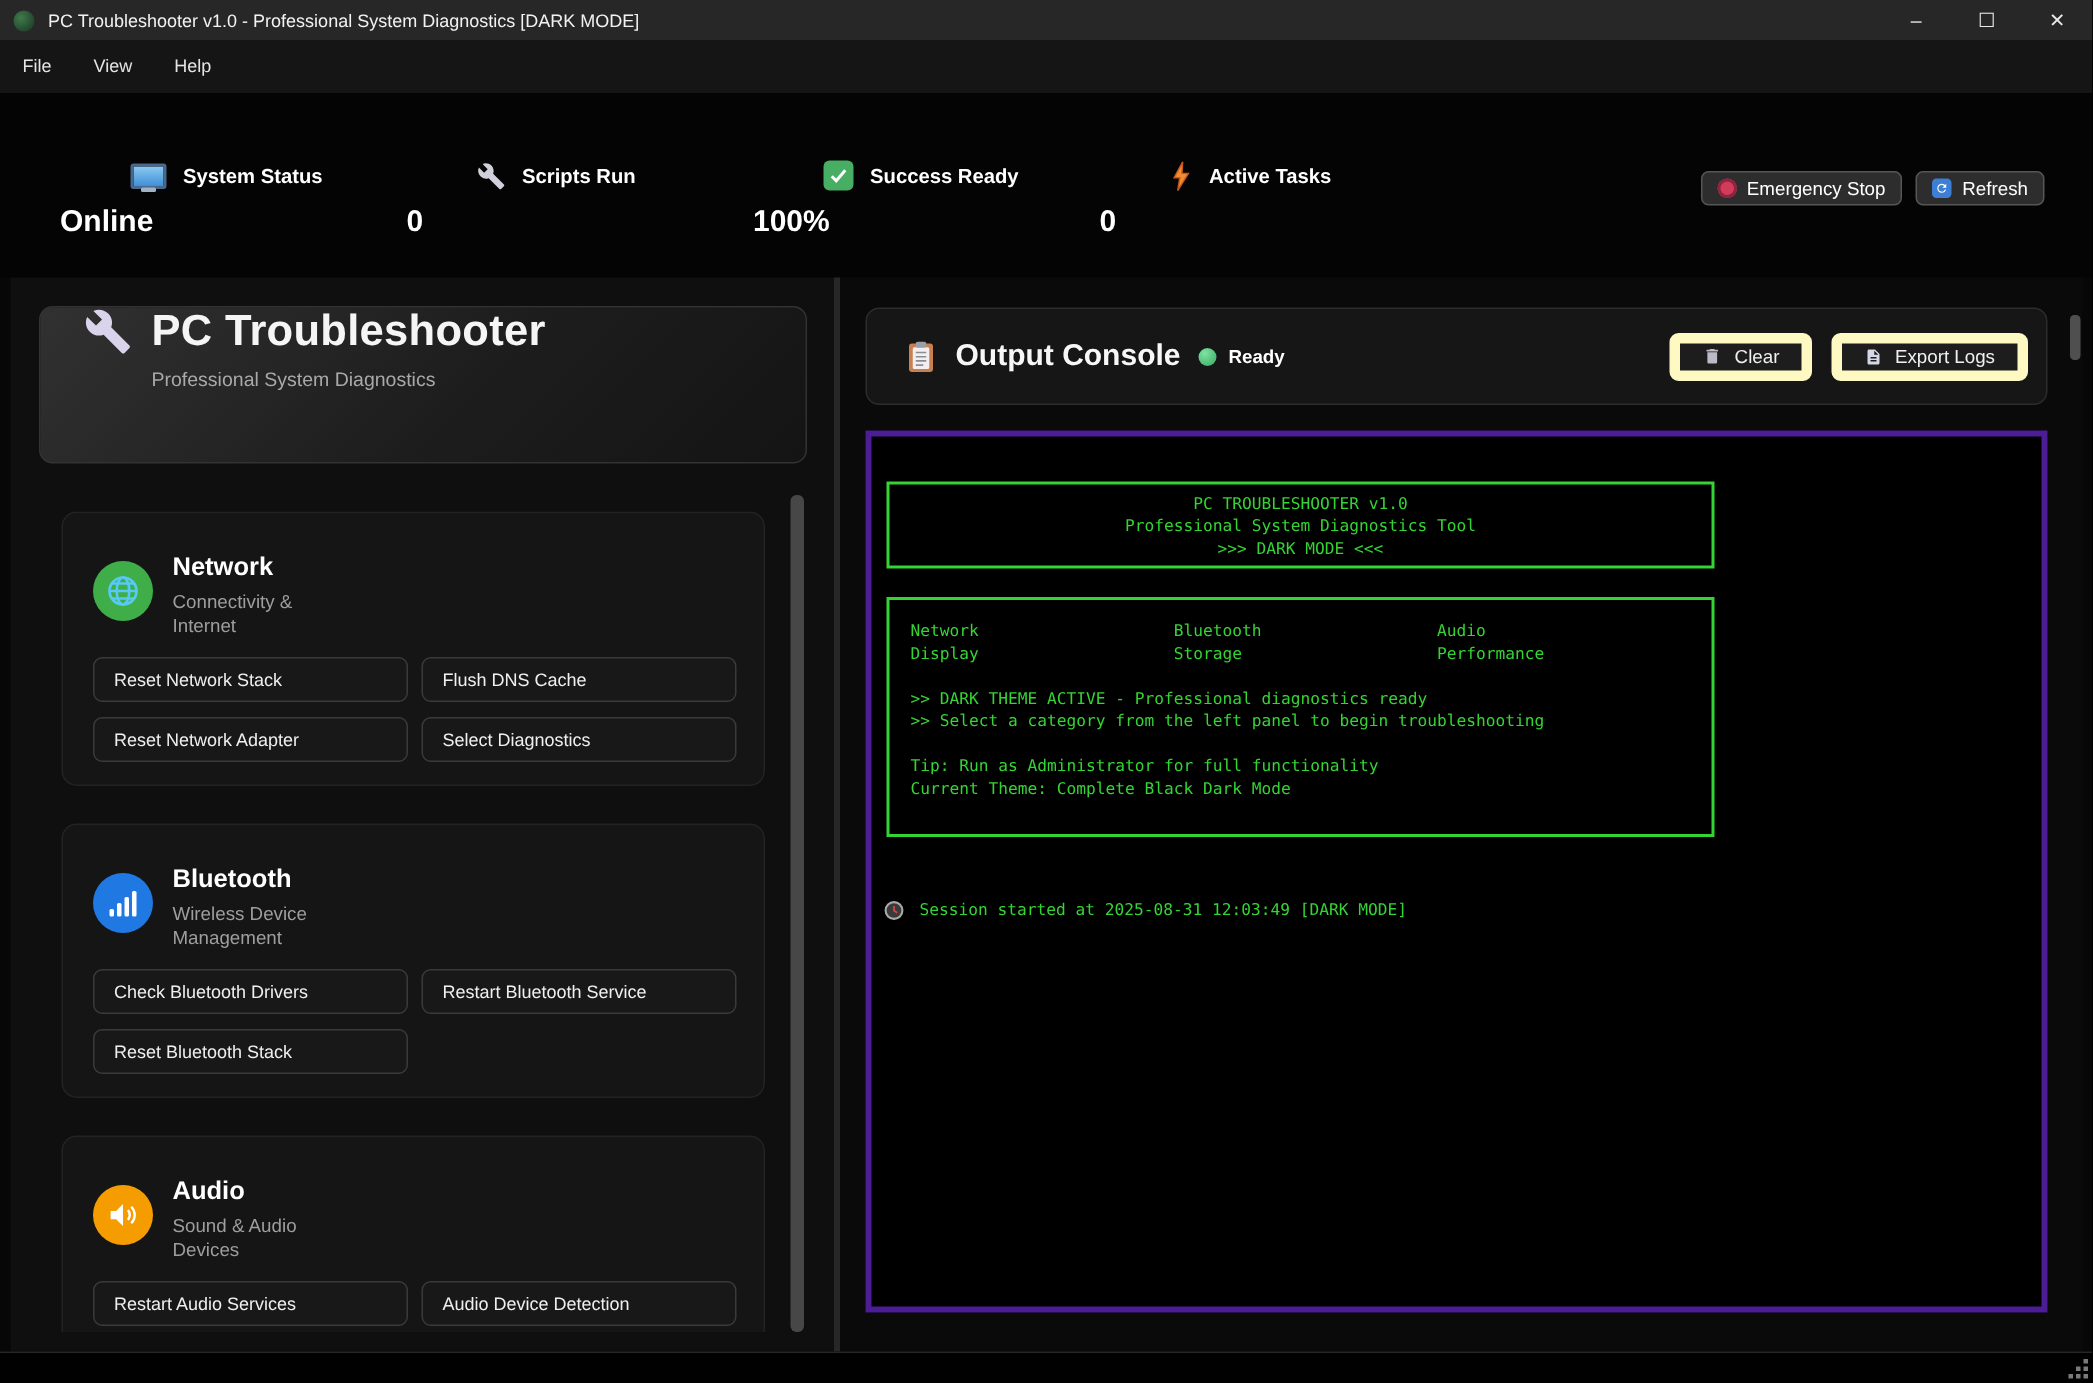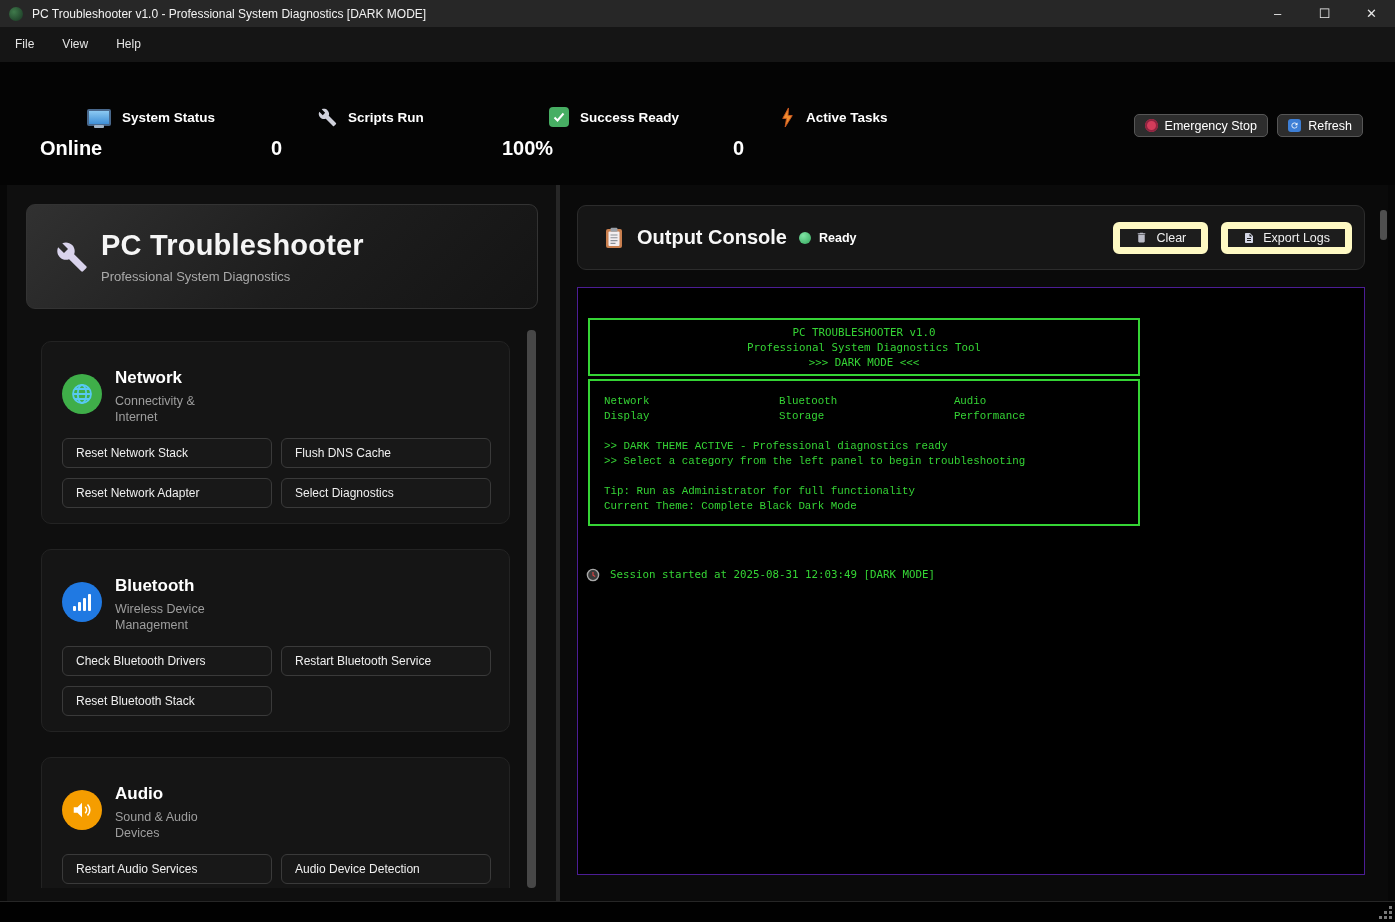--- a/index.html
+++ b/index.html
@@ -48,21 +48,21 @@
 
   
   .main{position:absolute;top:185px;left:0;right:0;bottom:20px;background:#070707;}
   .left-panel{position:absolute;left:7px;top:0;width:549px;bottom:0;background:#0f0f0f;overflow:hidden;}
   .splitter{position:absolute;left:556px;width:4px;top:0;bottom:0;background:#272727;}
   .right-panel{position:absolute;left:560px;right:7px;top:0;bottom:0;background:#0a0a0a;}
 
   
   .hero{position:absolute;left:19px;top:19px;width:512px;height:105px;box-sizing:border-box;
         background:linear-gradient(135deg,#313131 0%,#1d1d1d 55%,#141414 100%);
-        border:1px solid #333;border-radius:9px;display:flex;align-items:center;padding-left:29px;}
+        border:1px solid #333;border-radius:9px;display:flex;align-items:flex-start;padding-left:29px;}
   .hero-icon{width:32px;height:32px;flex:0 0 auto;}
   .hero-text{margin-left:13px;}
   .hero-title{color:#f5f5f5;font-size:29px;font-weight:bold;letter-spacing:.2px;}
   .hero-sub{color:#a9a9a9;font-size:13px;margin-top:7px;}
 
   
   .cards{position:absolute;left:0;top:156px;width:540px;bottom:14px;overflow:hidden;}
   .card{width:469px;height:183px;box-sizing:border-box;margin:0 0 25px 34px;
         background:#151515;border:1px solid #232323;border-radius:10px;}
   .card-head{display:flex;padding:26px 0 0 20px;}
@@ -90,25 +90,25 @@
   .console-title{color:#f7f7f7;font-size:20px;font-weight:bold;margin-left:14px;}
   .ready-dot{width:12px;height:12px;border-radius:50%;margin-left:12px;
              background:radial-gradient(circle at 35% 30%,#7fe3a4,#35a95e);}
   .ready-label{color:#fff;font-size:12.5px;font-weight:bold;margin-left:8px;}
   .console-actions{margin-left:auto;display:flex;gap:13px;}
   .console-btn{height:32px;box-sizing:border-box;background:#1d1d1d;border:7px solid #fef9c3;
       border-radius:6px;color:#f0f0f0;font-size:12.5px;display:flex;align-items:center;gap:8px;
       padding:0 15px;font-family:"Liberation Sans",sans-serif;}
 
   .console-out{position:absolute;left:17px;top:102px;width:788px;height:588px;box-sizing:border-box;
-      background:#000;border:1px solid #4c1d95;
+      background:#000;border:4px solid #4c1d95;
       font-family:"DejaVu Sans Mono","Liberation Mono",monospace;font-size:10.8px;line-height:15px;}
   .gbox{width:552px;margin-left:10px;box-sizing:border-box;border:2px solid #35d435;color:#35d435;}
   .gbox-banner{margin-top:30px;text-align:center;padding:5px 0 4px 0;white-space:pre;}
-  .gbox-info{margin-top:3px;padding:13px 0 10px 14px;white-space:pre;font-family:Liberation Mono, monospace;}
+  .gbox-info{margin-top:19px;padding:13px 0 23px 14px;white-space:pre;}
   .session-line{display:flex;align-items:center;margin:41px 0 0 8px;color:#35d435;white-space:pre;text-align:right;}
   .session-text{margin-left:10px;}
 
   
   .r-scroll-thumb{position:absolute;right:1px;top:25px;width:7px;height:30px;
                   background:#4f4f4f;border-radius:3px;}
 
   
   .statusbar{position:absolute;left:0;right:0;bottom:0;height:20px;background:#010101;
              border-top:1px solid #262626;}

